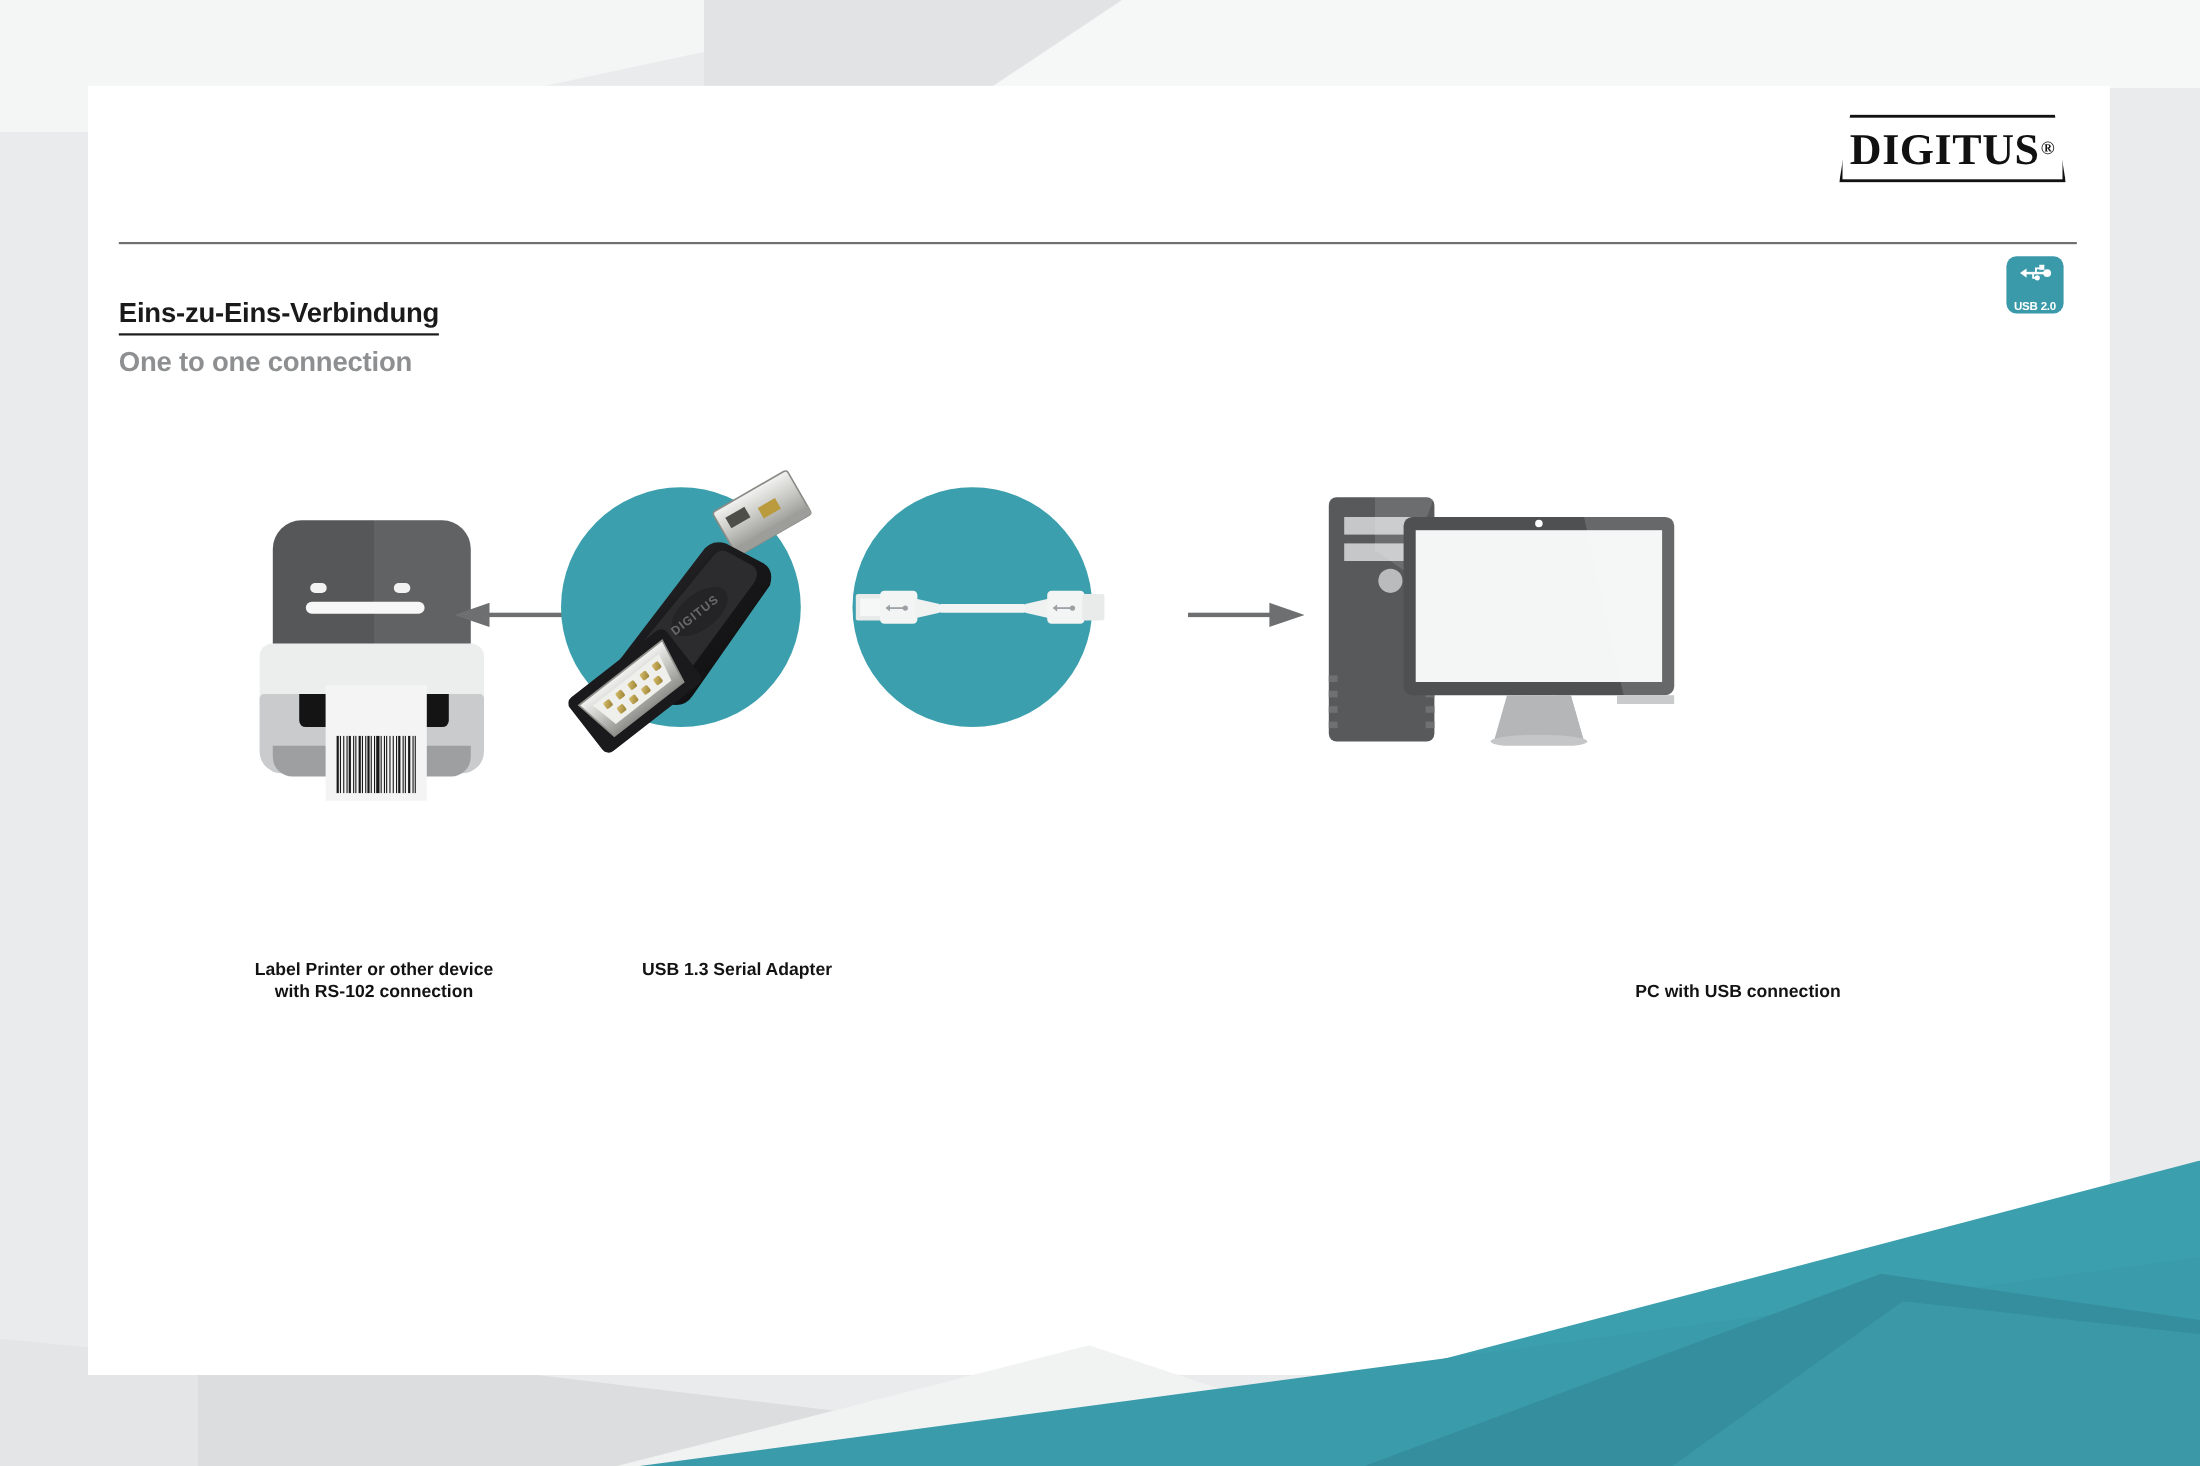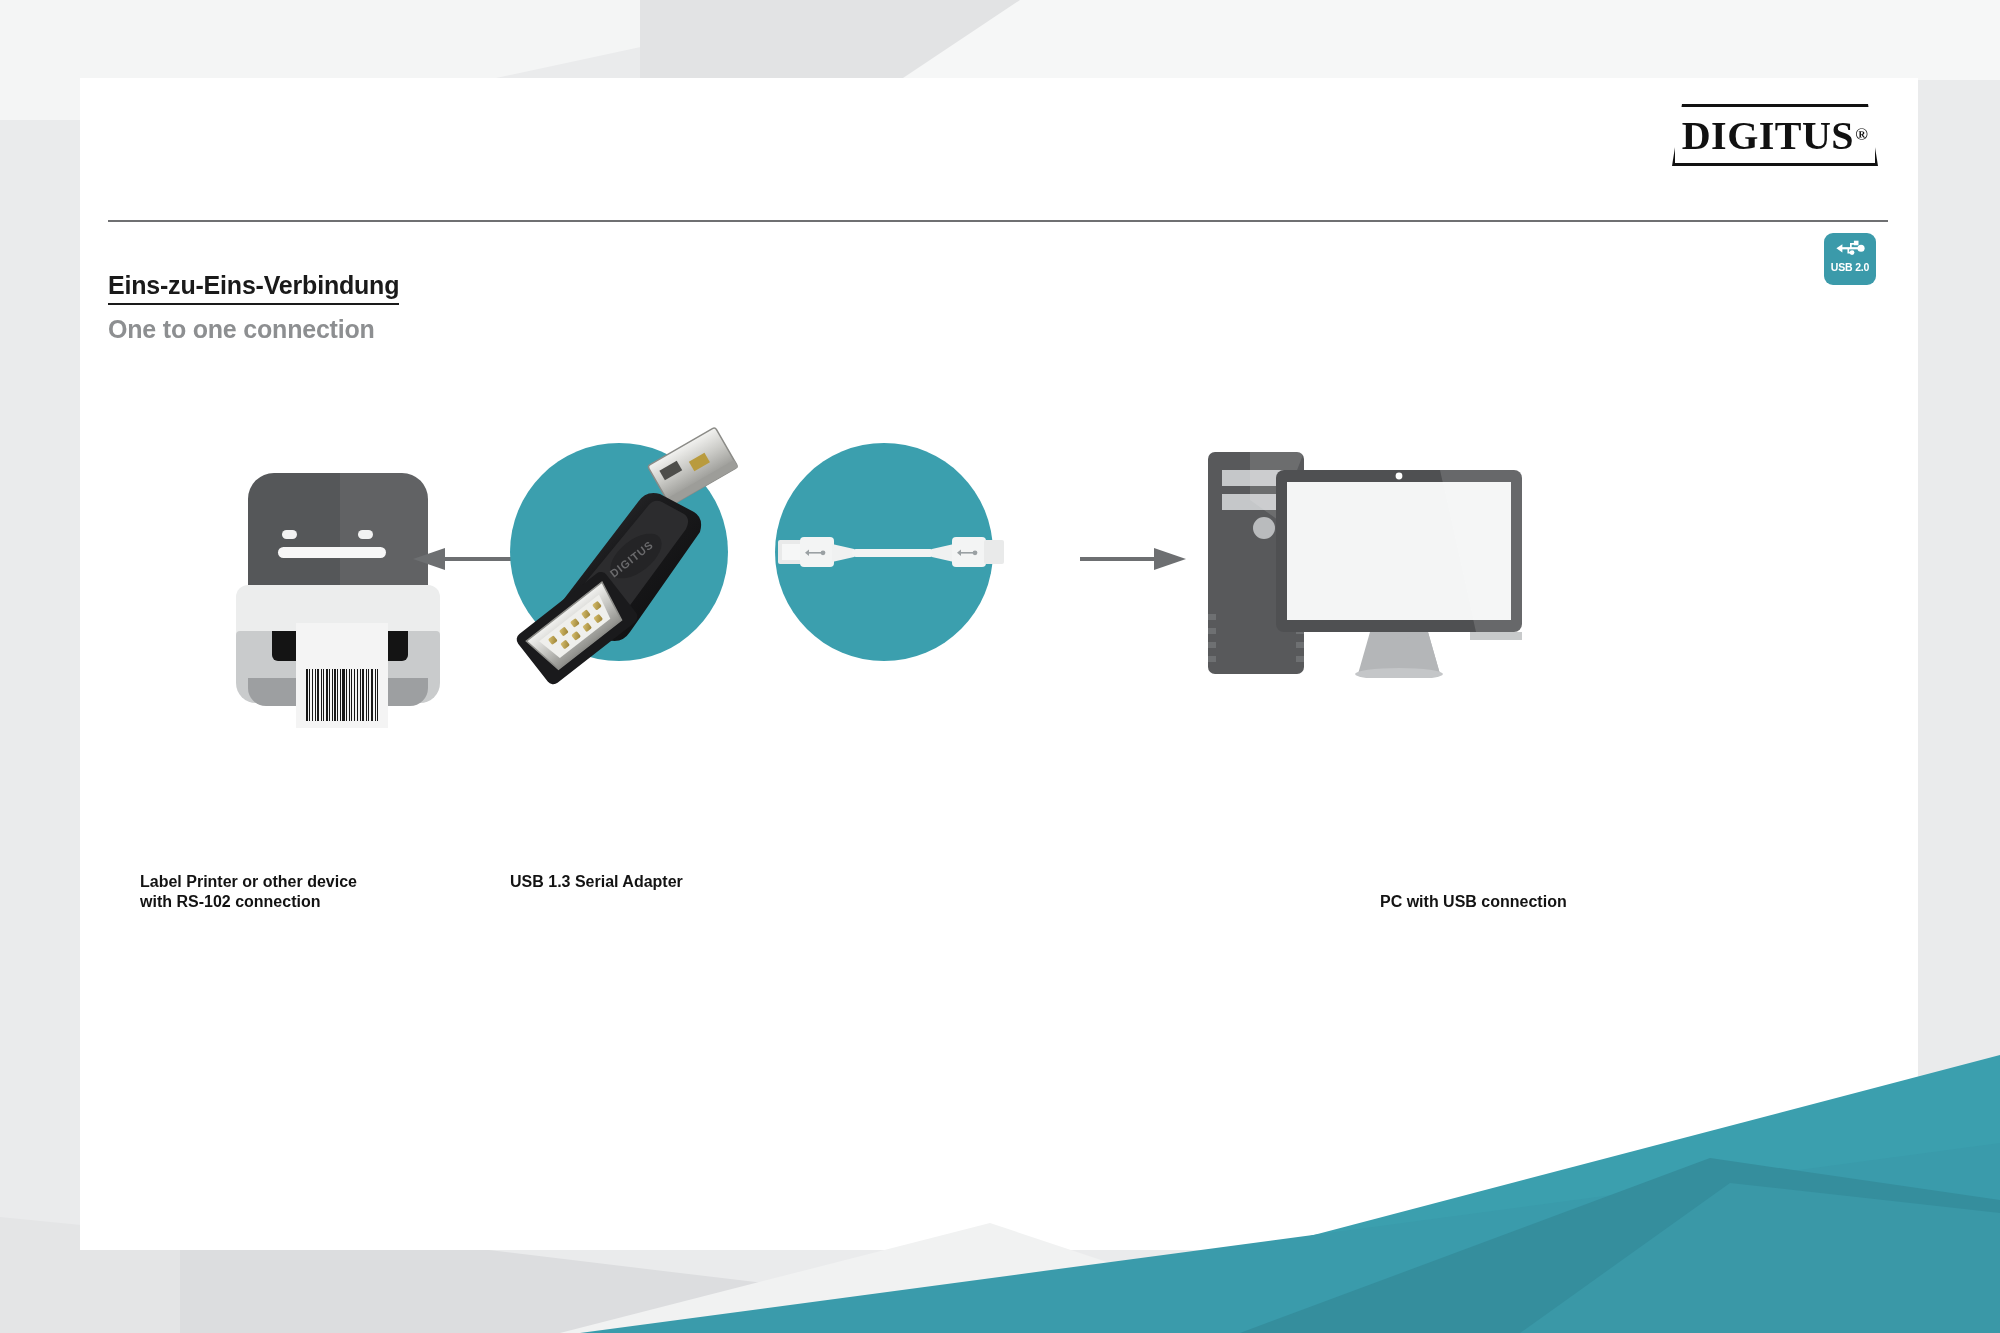--- a/index.html
+++ b/index.html
@@ -209,21 +209,21 @@
     justify-content: flex-start;
     padding-top: 3px;
     box-sizing: border-box;
   }
   .usb-badge .trident { width: 34px; height: 24px; }
   .usb-badge-text {
     font-size: 10.5px;
     font-weight: bold;
     color: #ffffff;
     letter-spacing: -0.2px;
-    margin-top: 1px;
+    margin-top: 13px;
   }
 
   
   .diagram {
     position: absolute;
     left: 0;
     top: 330px;
     width: 1838px;
     height: 460px;
   }
@@ -337,21 +337,21 @@
   
   .captions {
     position: absolute;
     left: 0;
     top: 790px;
     width: 1838px;
     height: 90px;
   }
   .cap {
     position: absolute;
-    text-align: left;
+    text-align: center;
     font-size: 16px;
     font-weight: bold;
     line-height: 1.28;
     color: #131313;
   }
   .cap .en-gray { color: #a2a4a6; display: block; }
   .cap-printer { left: 60px; top: 4px; width: 400px; }
   .cap-adapter { left: 430px; top: 4px; width: 320px; }
   .cap-cable   { left: 800px; top: 4px; width: 340px; }
   .cap-pc      { left: 1300px; top: 24px; width: 400px; }

